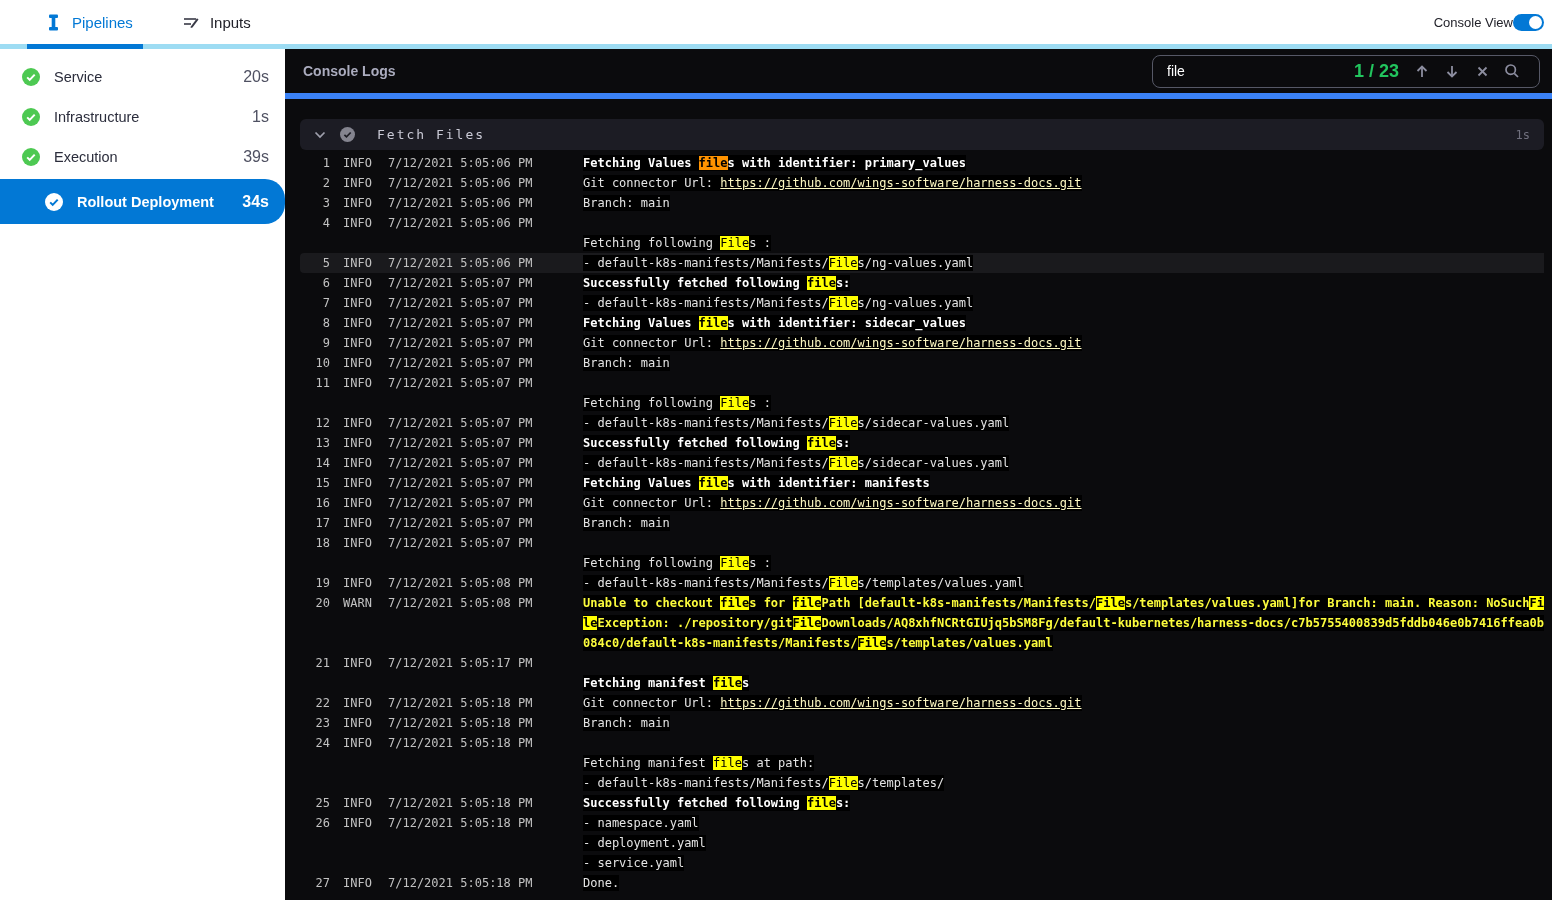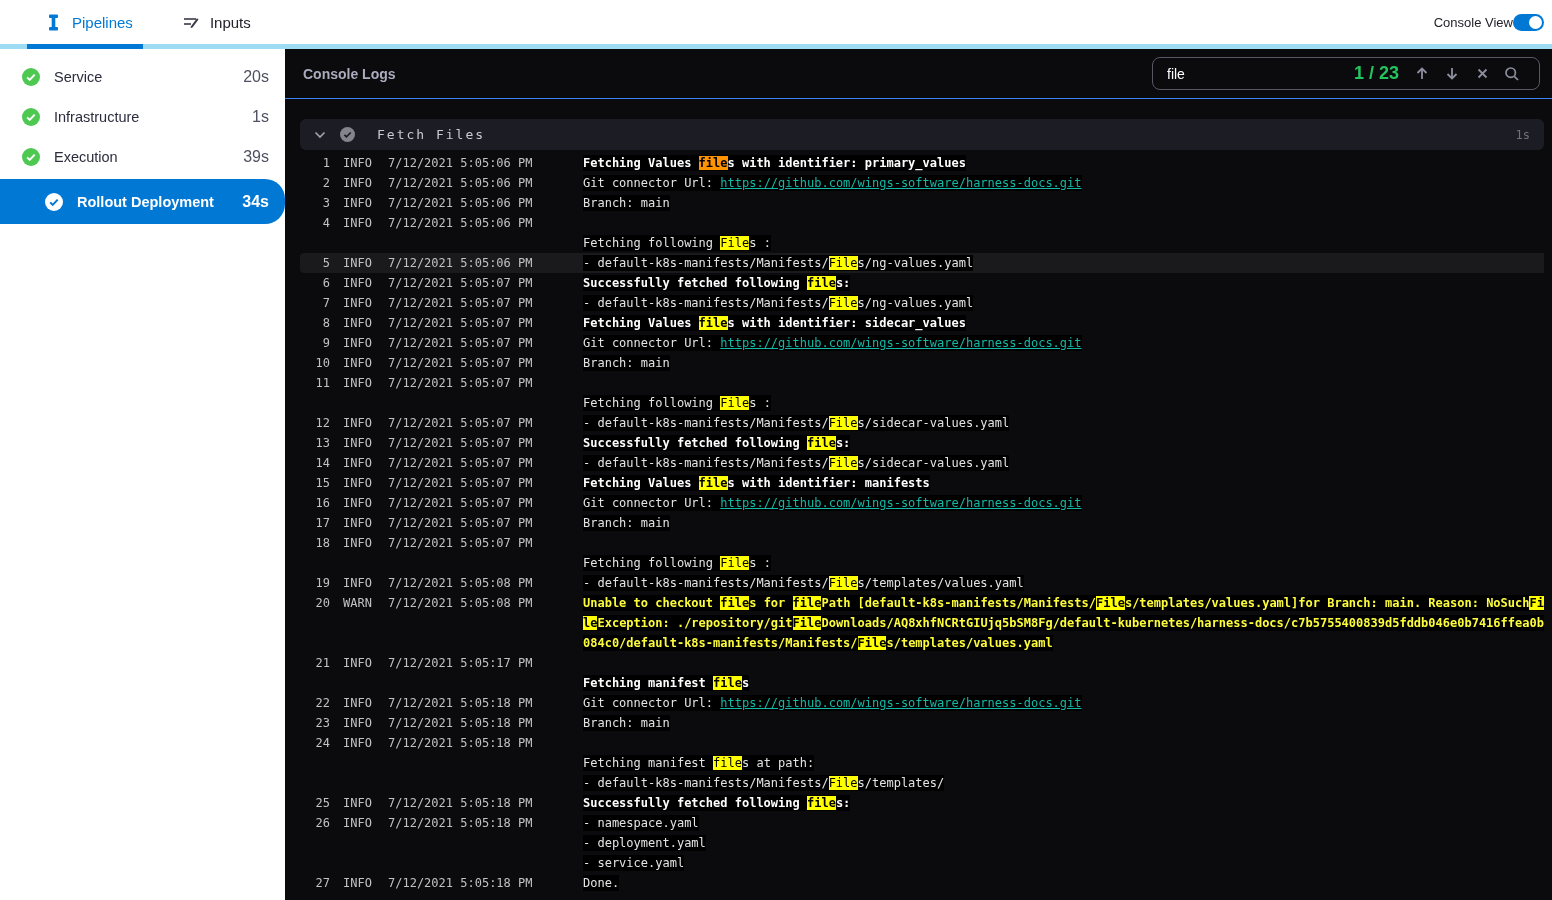--- a/index.html
+++ b/index.html
@@ -36,21 +36,21 @@
   .stage .label { font-size:14.5px; color:#2b2d3c; }
   .stage .dur { margin-left:auto; font-size:16px; color:#4f5162; }
   .stage.selected { background:#0278d5; border-radius:0 20px 20px 0; height:45px; margin:2px 0; padding-left:45px; }
   .stage.selected .label { color:#fff; font-weight:bold; }
   .stage.selected .dur { color:#fff; font-weight:bold; }
   .sticon { width:18px; height:18px; flex:0 0 18px; display:inline-flex; }
 
   
   .console { flex:1; min-width:0; background:#0b0b0d; display:flex; flex-direction:column; }
   .console-header { height:50px; flex:0 0 50px; display:flex; align-items:center; padding:0 12px 0 18px;
-    border-bottom:1px solid #3b82f6; }
+    border-bottom:6px solid #3b82f6; }
   .console-title { font-size:14px; font-weight:bold; color:#abacbe; }
   .search-box { margin-left:auto; width:388px; height:33px; border:1px solid #565866; border-radius:8px;
     display:flex; align-items:center; padding:0 12px; gap:0; background:transparent; }
   .search-input { flex:1; min-width:0; background:transparent; border:0; outline:none; color:#fff;
     font-size:14px; font-family:"Liberation Sans", sans-serif; }
   .search-count { color:#22c55e; font-size:18px; font-weight:bold; margin-right:8px; white-space:nowrap; }
   .sbtn { width:30px; height:24px; display:inline-flex; align-items:center; justify-content:center;
     color:#8d8ea0; cursor:pointer; flex:0 0 auto; }
 
   .console-body { flex:1; padding:20px 8px 4px 15px; overflow:hidden; }
@@ -67,21 +67,21 @@
   .log-row { display:grid; grid-template-columns:30px 51px 152px 1fr;
     font-family:"DejaVu Sans Mono", monospace; font-size:12px; line-height:20px; color:#c2c2c2; }
   .log-row.row-hl { background:#1a1a1d; border-radius:4px 0 0 4px; }
   .col-num { text-align:right; }
   .col-level { padding-left:13px; }
   .col-time { padding-left:7px; white-space:pre; }
   .col-msg { padding-left:50px; white-space:pre-wrap; word-break:break-all; }
   .msg-bg { background:#000; padding:1px 0; }
   .seg-n { color:#e4e4e4; }
   .seg-b { color:#ffffff; font-weight:bold; }
-  .seg-l { color:#14b8a6; text-decoration:underline; cursor:pointer; }
+  .seg-l { color:#fef9c3; text-decoration:underline; cursor:pointer; }
   .seg-w { color:#fcfc3c; font-weight:bold; }
   .seg-hy { background:#ffff00; color:#000; }
   .seg-hyb { background:#ffff00; color:#000; font-weight:bold; }
   .seg-hyw { background:#ffff00; color:#000; font-weight:bold; }
   .seg-ho { background:#ff9300; color:#000; font-weight:bold; }
 </style>
 </head>
 <body>
 
 <div class="topbar">

